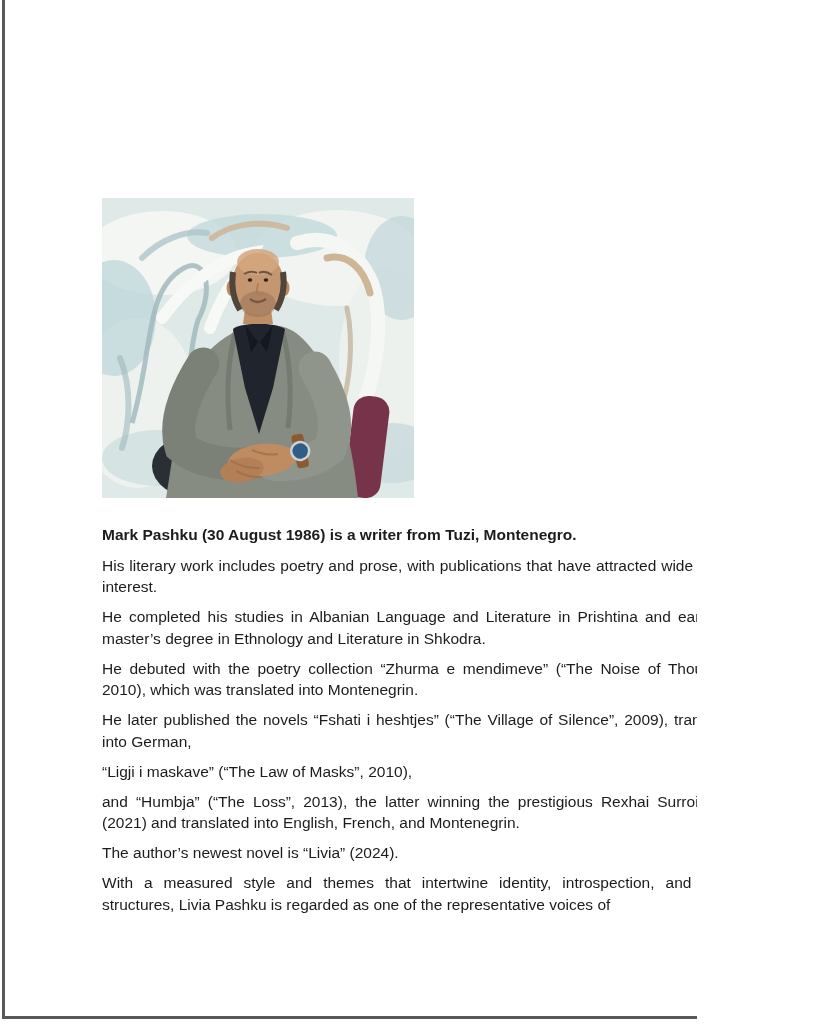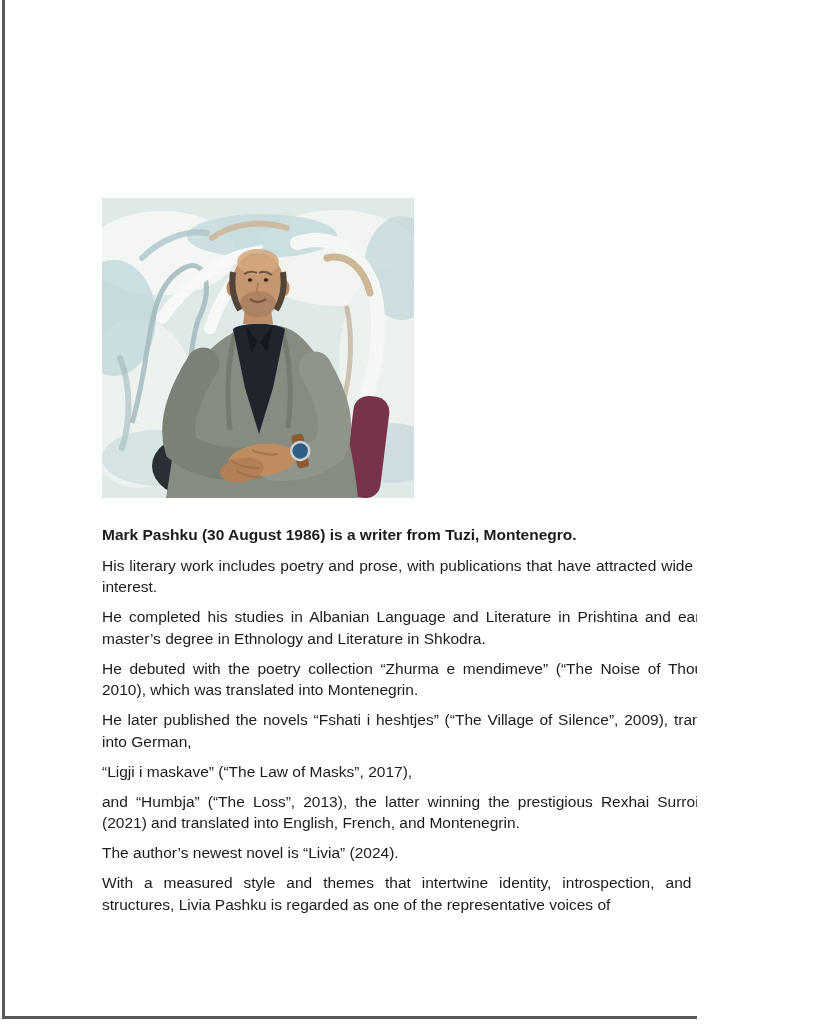--- a/index.html
+++ b/index.html
@@ -96,20 +96,20 @@
         </g>
       </g>
     </svg>
 
     <div class="article">
       <p class="heading">Mark Pashku (30 August 1986) is a writer from Tuzi, Montenegro.</p>
       <p>His literary work includes poetry and prose, with publications that have attracted wide critical interest.</p>
       <p>He completed his studies in Albanian Language and Literature in Prishtina and earned a master’s degree in Ethnology and Literature in Shkodra.</p>
       <p>He debuted with the poetry collection “Zhurma e mendimeve” (“The Noise of Thoughts”, 2010), which was translated into Montenegrin.</p>
       <p>He later published the novels “Fshati i heshtjes” (“The Village of Silence”, 2009), translated into German,</p>
-      <p>“Ligji i maskave” (“The Law of Masks”, 2017),</p>
+      <p>“Ligji i maskave” (“The Law of Masks”, 2010),</p>
       <p>and “Humbja” (“The Loss”, 2013), the latter winning the prestigious Rexhai Surroi Prize (2021) and translated into English, French, and Montenegrin.</p>
       <p>The author’s newest novel is “Livia” (2024).</p>
       <p>With a measured style and themes that intertwine identity, introspection, and social structures, Livia Pashku is regarded as one of the representative voices of</p>
     </div>
 
   </div>
 </div>
 
 </body></html>

